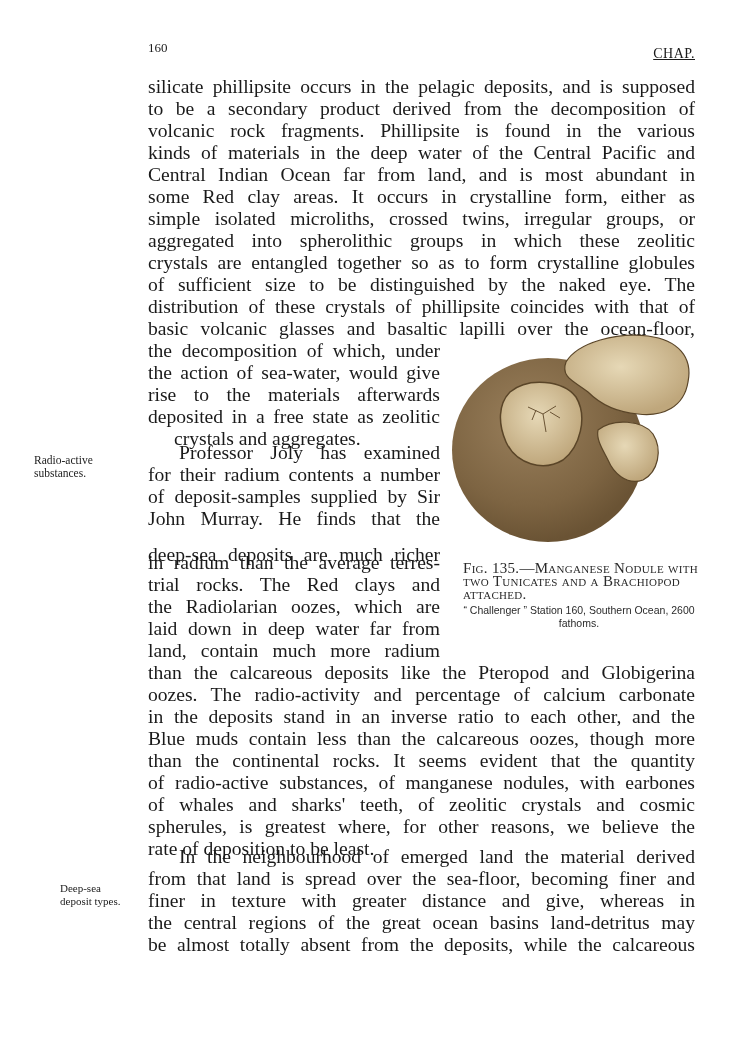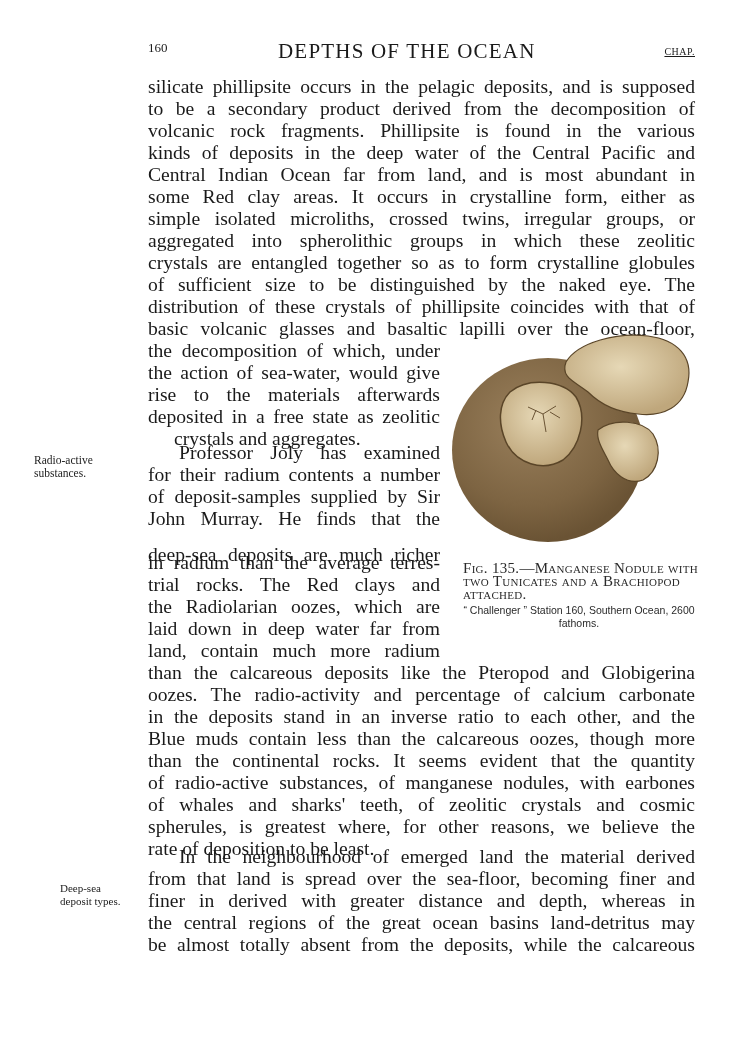--- a/index.html
+++ b/index.html
@@ -2,49 +2,48 @@
 <html><head>
 <meta charset="utf-8">
 <style>
   html, body { margin: 0; padding: 0; background: #ffffff; }
   body { width: 744px; height: 1050px; position: relative; overflow: hidden;
          font-family: "Liberation Serif", "DejaVu Serif", serif; color: #1a1a1a; }
   .page { position: absolute; left: 0; top: 0; width: 744px; height: 1050px; }
   .header { position: absolute; top: 40px; left: 148px; width: 547px; height: 26px; }
   .pnum { position: absolute; left: 0; top: 0; font-size: 13px; }
   .running-title { position: absolute; left: 130px; top: -1px; font-size: 21px; letter-spacing: 1.2px; }
-  .chap { position: absolute; right: 0; top: 6px; font-size: 10px; letter-spacing: 0.5px; text-decoration: underline; }
+  .chap { position: absolute; right: 0; top: 6px; font-size: 14px; letter-spacing: 0.5px; text-decoration: underline; }
   .line { position: absolute; left: 148px; font-size: 19.6px; line-height: 22px; white-space: nowrap;
           text-align: justify; text-align-last: justify; }
   .full { width: 547px; }
   .narrow { width: 292px; }
   .indent { text-indent: 31px; }
   .margin-note { position: absolute; font-size: 11.5px; line-height: 13px; color: #222; }
   .figure { position: absolute; left: 448px; top: 322px; width: 252px; height: 226px; }
   .caption { position: absolute; left: 448px; top: 562px; width: 262px; font-family: "Liberation Serif", serif;
              color: #2a2a2a; }
   .cap1 { font-size: 15px; line-height: 13px; font-variant: small-caps; letter-spacing: 0.3px; padding-left: 2px; text-indent: 0; margin-left: 13px; }
   .cap2 { font-size: 10.5px; line-height: 12.5px; text-align: center; margin-top: 3px; font-family: "Liberation Sans", sans-serif; }
 </style>
 </head>
 <body>
 
 <div class="page">
 
   <div class="header">
     <span class="pnum">160</span>
-    <span class="running-title">DEPTHS OF THE OCEAN</span>
     <span class="chap">CHAP.</span>
   </div>
 
   <div>
     <div class="line full" style="top:76px">silicate phillipsite occurs in the pelagic deposits, and is supposed</div>
     <div class="line full" style="top:98px">to be a secondary product derived from the decomposition of</div>
     <div class="line full" style="top:120px">volcanic rock fragments.  Phillipsite is found in the various</div>
-    <div class="line full" style="top:142px">kinds of deposits in the deep water of the Central Pacific and</div>
+    <div class="line full" style="top:142px">kinds of materials in the deep water of the Central Pacific and</div>
     <div class="line full" style="top:164px">Central Indian Ocean far from land, and is most abundant in</div>
     <div class="line full" style="top:186px">some Red clay areas.  It occurs in crystalline form, either as</div>
     <div class="line full" style="top:208px">simple isolated microliths, crossed twins, irregular groups, or</div>
     <div class="line full" style="top:230px">aggregated into spherolithic groups in which these zeolitic</div>
     <div class="line full" style="top:252px">crystals are entangled together so as to form crystalline globules</div>
     <div class="line full" style="top:274px">of sufficient size to be distinguished by the naked eye.  The</div>
     <div class="line full" style="top:296px">distribution of these crystals of phillipsite coincides with that of</div>
     <div class="line full" style="top:318px">basic volcanic glasses and basaltic lapilli over the ocean-floor,</div>
     <div class="line narrow" style="top:340px">the decomposition of which, under</div>
     <div class="line narrow" style="top:362px">the action of sea-water, would give</div>
@@ -105,18 +104,18 @@
   </div>
 
   <div class="margin-note" style="left:60px; top:850px; font-size:11px;margin-top:32px;">
     <div>Deep-sea</div>
     <div>deposit types.</div>
   </div>
 
   <div>
     <div class="line full indent" style="top:846px">In the neighbourhood of emerged land the material derived</div>
     <div class="line full" style="top:868px">from that land is spread over the sea-floor, becoming finer and</div>
-    <div class="line full" style="top:890px">finer in derived with greater distance and depth, whereas in</div>
+    <div class="line full" style="top:890px">finer in texture with greater distance and give, whereas in</div>
     <div class="line full" style="top:912px">the central regions of the great ocean basins land-detritus may</div>
     <div class="line full" style="top:934px">be almost totally absent from the deposits, while the calcareous</div>
   </div>
 
 </div>
 
 </body></html>

